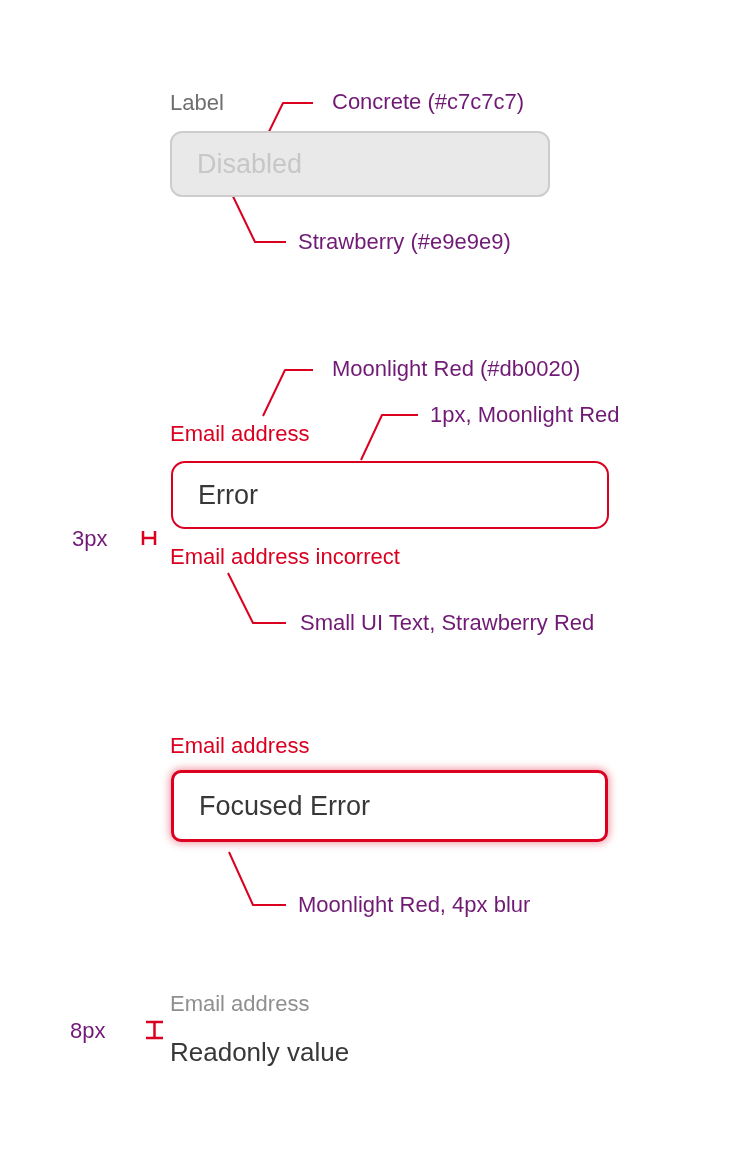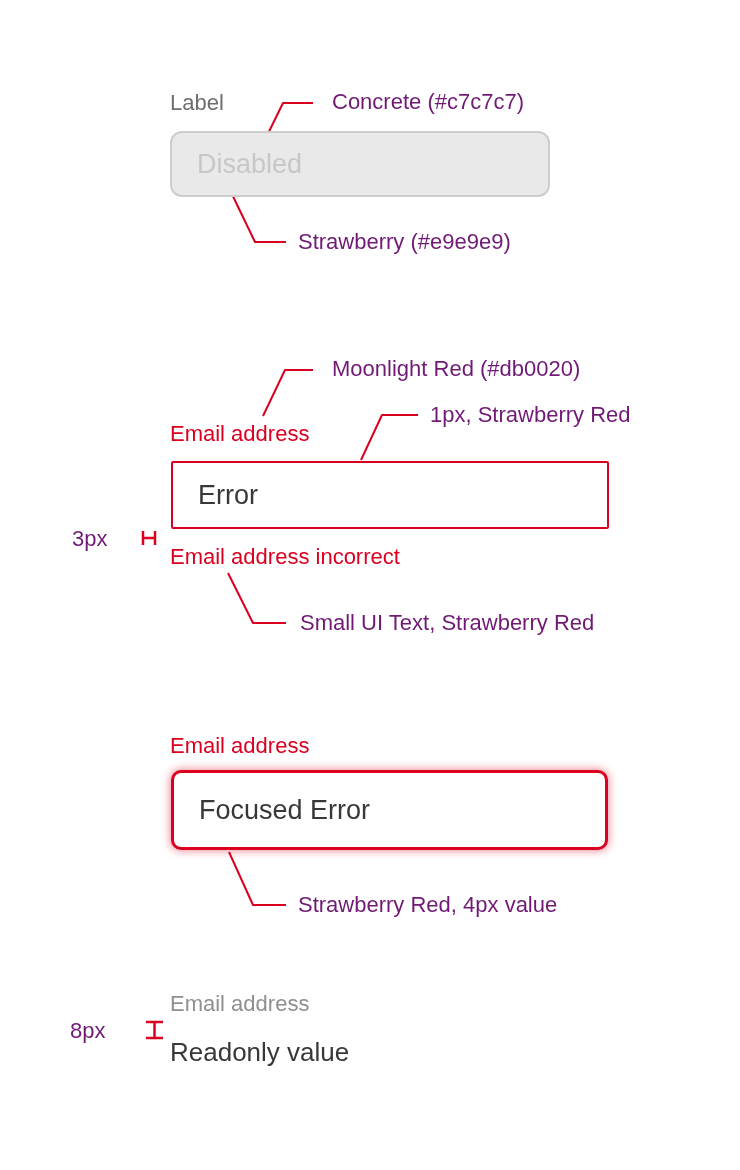--- a/index.html
+++ b/index.html
@@ -18,24 +18,24 @@
     position:absolute;box-sizing:border-box;margin:0;
     font-family:"Liberation Sans","DejaVu Sans",sans-serif;
     font-size:27px;padding:0 10px 0 25px;outline:none;background:#ffffff;color:#383838;
   }
   #input-disabled{
     left:170px;top:131px;width:380px;height:66px;
     background:#e9e9e9;border:2px solid #cdcdcd;border-radius:12px;color:#c7c7c7;
   }
   #input-error{
     left:171px;top:461px;width:438px;height:68px;
-    border:2px solid #db0020;border-radius:2px;
+    border:2px solid #db0020;border-radius:14px;
   }
   #input-focused{
-    left:171px;top:770px;width:437px;height:80px;
+    left:171px;top:770px;width:437px;height:72px;
     border:3px solid #db0020;border-radius:10px;
     box-shadow:0 0 9px 1px rgba(219,0,32,0.45);
   }
   svg#overlay{position:absolute;left:0;top:0;pointer-events:none;}
   svg#overlay *{stroke:#db0020;fill:none;}
   .leader{stroke-width:2px;stroke-linejoin:round;stroke-linecap:butt;}
   .marker{stroke-width:2.5px;}
 </style>
 </head>
 <body>
@@ -52,28 +52,28 @@
     <path class="marker" d="M143,531 L143,545 M155,531 L155,545 M143,538 L155,538"></path>
     <path class="marker" d="M146,1022 L163,1022 M154.5,1022 L154.5,1038 M146,1038 L163,1038"></path>
   </svg>
 
   <div class="abs lbl-gray" style="left:170px;top:90px">Label</div>
   <input id="input-disabled" class="spec" type="text" disabled="" value="Disabled" style="">
   <div class="abs ann" style="left:332px;top:89px">Concrete (#c7c7c7)</div>
   <div class="abs ann" style="left:298px;top:229px">Strawberry (#e9e9e9)</div>
 
   <div class="abs ann" style="left:332px;top:356px">Moonlight Red (#db0020)</div>
-  <div class="abs ann" style="left:430px;top:402px">1px, Strawberry Red</div>
+  <div class="abs ann" style="left:430px;top:402px">1px, Moonlight Red</div>
   <div class="abs lbl-red" style="left:170px;top:421px">Email address</div>
   <input id="input-error" class="spec" type="text" value="Error" style="">
   <div class="abs ann" style="left:72px;top:526px">3px</div>
   <div class="abs ann" style="left:300px;top:610px">Small UI Text, Strawberry Red</div>
   <div class="abs err-msg" style="left:170px;top:544px">Email address incorrect</div>
 
   <div class="abs lbl-red" style="left:170px;top:733px">Email address</div>
   <input id="input-focused" class="spec" type="text" value="Focused Error" style="">
-  <div class="abs ann" style="left:298px;top:892px">Strawberry Red, 4px value</div>
+  <div class="abs ann" style="left:298px;top:892px">Moonlight Red, 4px blur</div>
 
   <div class="abs ann" style="left:70px;top:1018px">8px</div>
   <div class="abs lbl-gray-light" style="left:170px;top:991px">Email address</div>
   <div class="abs dark-val" style="left:170px;top:1037px">Readonly value</div>
 
 </div>
 
 </body></html>

